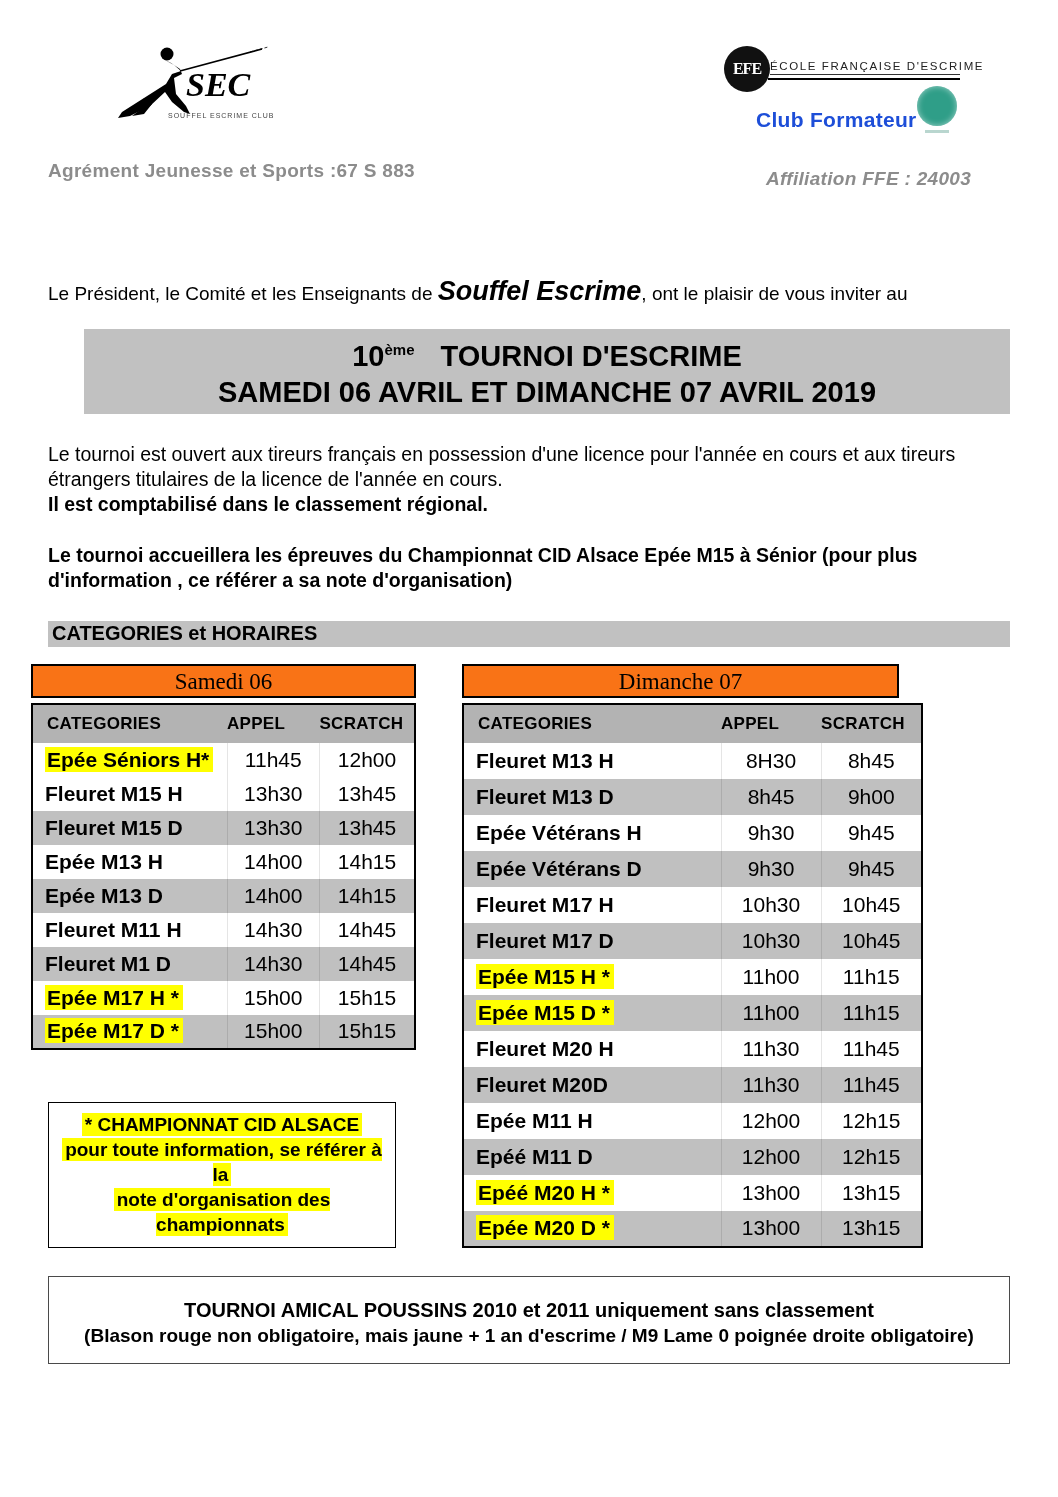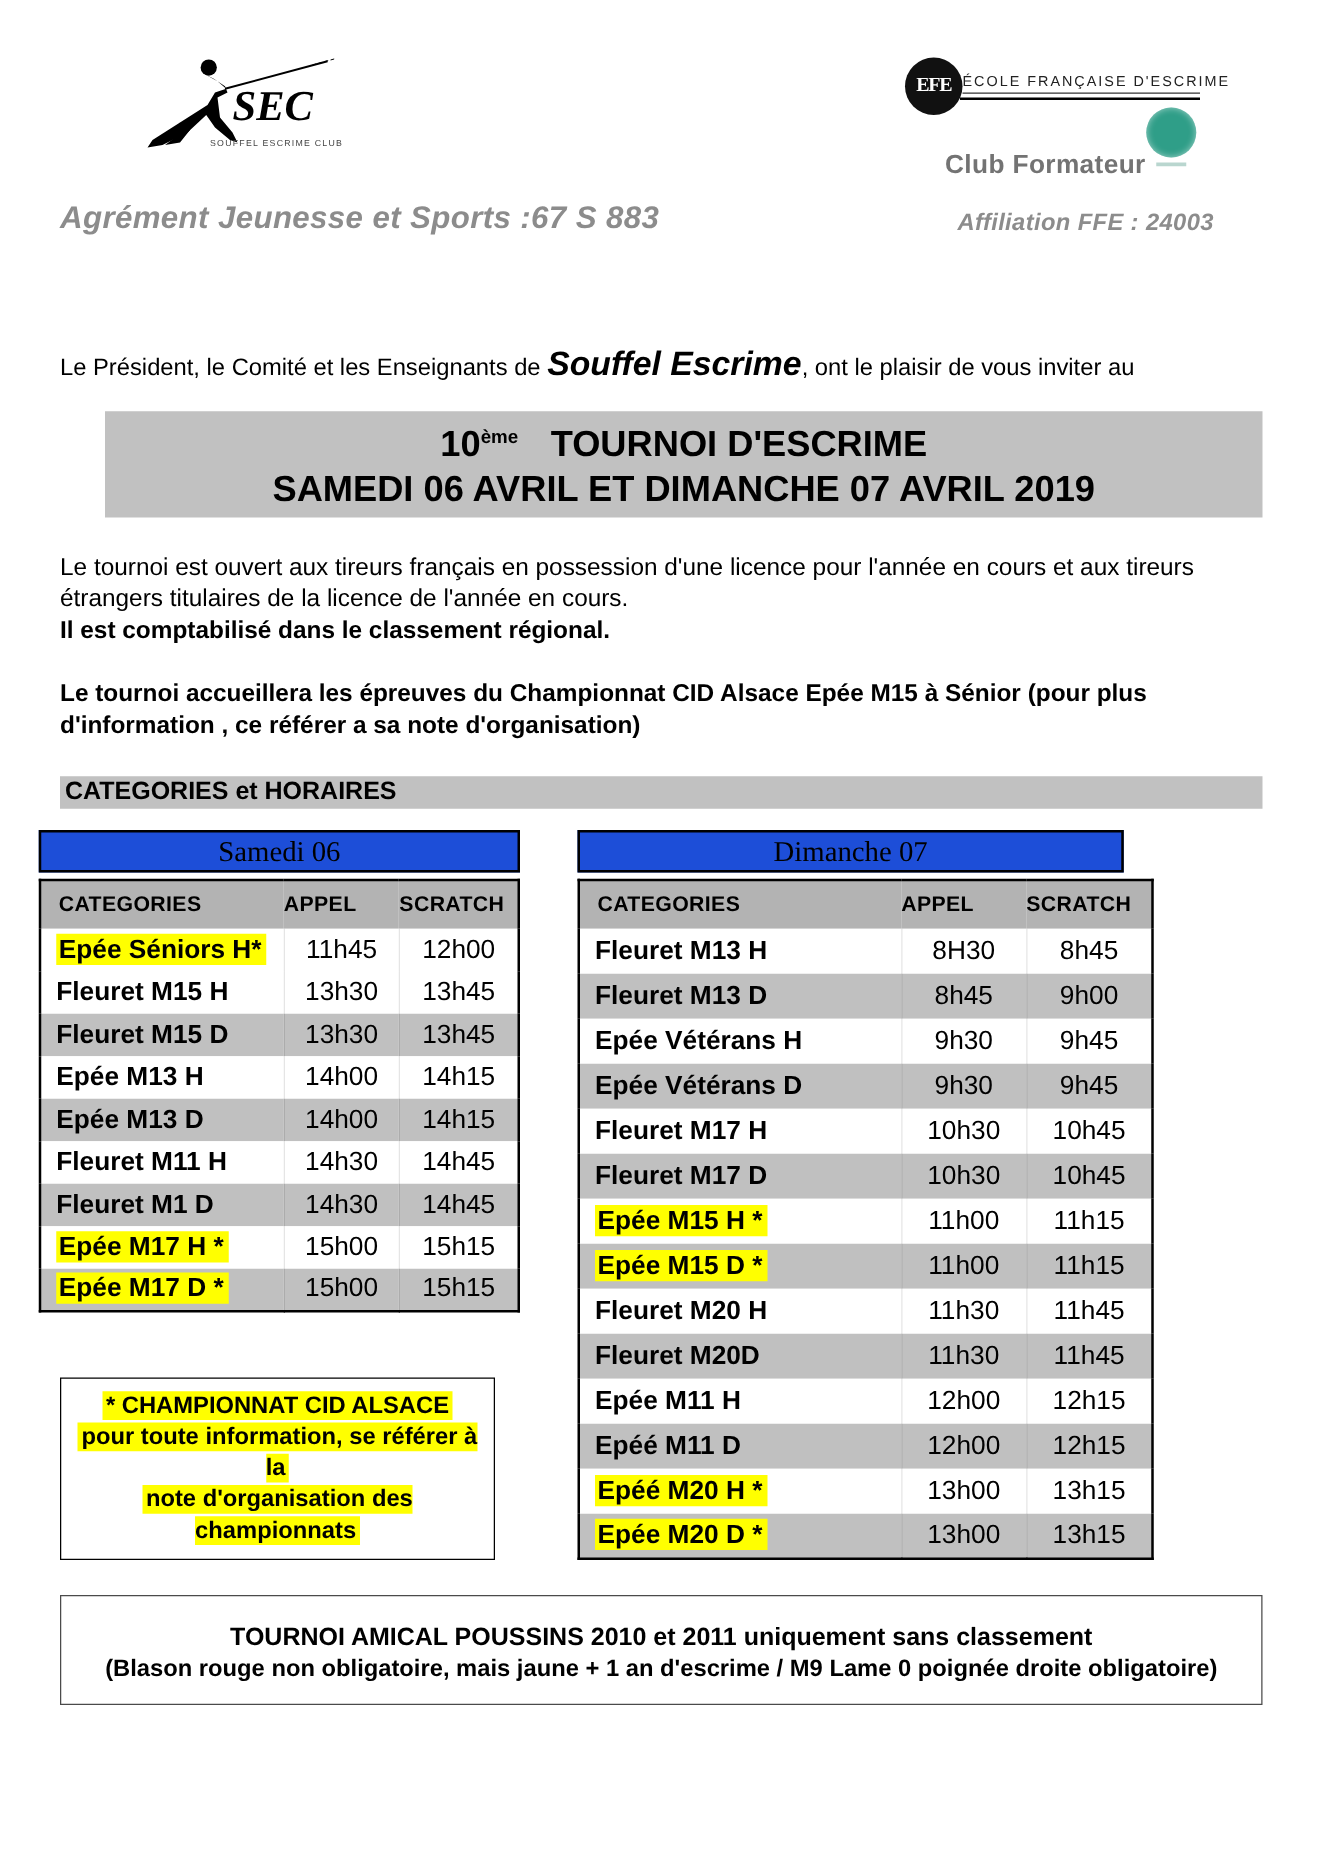--- a/index.html
+++ b/index.html
@@ -6,33 +6,33 @@
   html,body { background:#fff; }
   .page {
     position:relative; width:1058px; height:1497px; margin:0 auto;
     background:#fff; color:#000; overflow:hidden;
     font-family:"Liberation Sans", sans-serif;
   }
   
   .header { position:relative; height:258px; }
   .fencer-logo { position:absolute; left:110px; top:40px; width:160px; height:90px; }
   .logo-caption { position:absolute; left:168px; top:112px; font-size:7px; letter-spacing:1px; color:#444; }
-  .agrement { position:absolute; left:48px; top:160px; font-size:25px; color:#8c8c8c;
-              font-style:italic; font-weight:600; letter-spacing:.3px; }
+  .agrement { position:absolute; left:48px; top:160px; font-size:19px; color:#8c8c8c;
+              font-weight:600; letter-spacing:.3px; }
   .efe-block { position:absolute; left:724px; top:46px; width:238px; height:60px; }
   .efe-circle { position:absolute; left:0; top:0; width:46px; height:46px; border-radius:50%;
                 background:#111; color:#fff; text-align:center; line-height:46px;
                 font-size:16px; font-weight:bold; letter-spacing:-1px;
                 font-family:"Liberation Serif", serif; }
   .efe-band { position:absolute; left:44px; top:10px; width:192px;
               border-bottom:2px solid #000; padding:0 0 3px 2px; }
   .efe-band span { display:inline-block; width:100%; font-size:11.5px; letter-spacing:1.6px;
                    color:#222; border-bottom:1px solid #333; padding-bottom:2px; white-space:nowrap; }
-  .club-formateur { position:absolute; left:756px; top:120px; font-size:21px;
-                    font-weight:bold; color:#737373; letter-spacing:.3px; }
+  .club-formateur { position:absolute; left:756px; top:108px; font-size:21px;
+                    font-weight:bold; color:#1d4ed8; letter-spacing:.3px; }
   .ffe-badge { position:absolute; left:917px; top:86px; width:40px; height:40px; border-radius:50%;
                background:#2f9e88; box-shadow:inset 0 0 6px rgba(255,255,255,.55); }
   .ffe-badge::after { content:""; position:absolute; left:8px; bottom:-7px; width:24px; height:3px;
                       background:#b9d6cf; }
   .affiliation { position:absolute; left:766px; top:168px; font-size:19px; color:#8c8c8c;
                  font-style:italic; font-weight:600; letter-spacing:.3px; }
   
   .content { margin:0 48px; }
   .intro { padding-top:18px; font-size:19px; }
   .intro .club-name { font-size:27px; font-weight:bold; font-style:italic; }
@@ -43,21 +43,21 @@
   .para1 { margin-top:28px; font-size:19.5px; line-height:25px; }
   .para1b { font-weight:bold; font-size:19.5px; line-height:25px; }
   .para2 { margin-top:26px; font-weight:bold; font-size:19.5px; line-height:25px; max-width:950px; }
   .section-bar { margin-top:28px; background:#c1c1c1; font-weight:bold; font-size:20px;
                  padding:1px 4px 2px; }
   
   .tables-wrap { display:flex; margin-left:-17px; margin-top:17px; gap:46px; align-items:flex-start; }
   .day-col-sat { width:385px; }
   .day-col-sun { width:437px; }
   .table-title { border:2px solid #000; height:34px; line-height:31px; text-align:center;
-                 font-family:"Liberation Serif", serif; font-size:23px; margin-bottom:5px; background:#1d4ed8; }
+                 font-family:"Liberation Serif", serif; font-size:23px; margin-bottom:5px; background:#f97316; }
   table { border-collapse:collapse; border:2px solid #000; width:100%; table-layout:fixed; }
   thead th { background:#b3b3b3; font-size:17px; font-weight:bold; text-align:left;
              padding:9px 0 9px 14px; letter-spacing:.3px; }
   thead th.col1, thead th.col2 { padding-left:0; }
   tbody td { font-size:21px; padding:0; }
   .t-sat tbody td { height:34px; }
   .t-sun tbody td { height:36px; }
   td.cat { font-weight:bold; padding-left:12px; text-align:left; }
   td.time { text-align:center; border-left:1px solid rgba(0,0,0,.10); }
   tr.gray td { background:#c0c0c0; }

